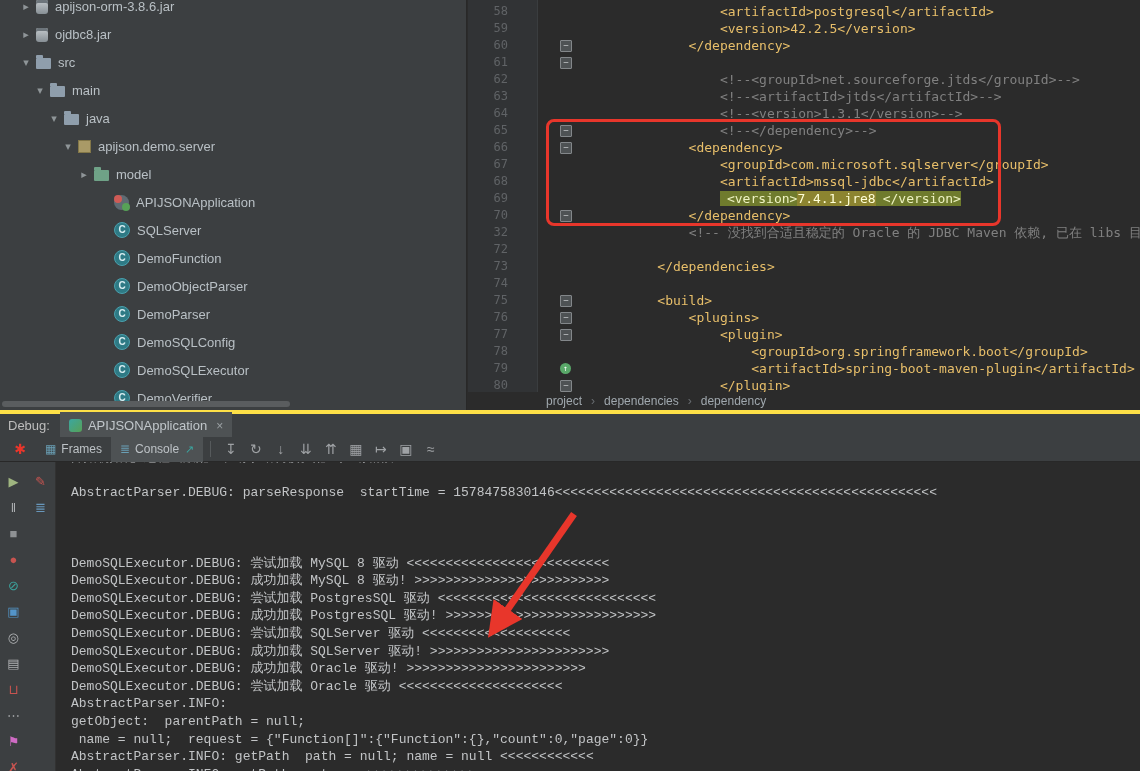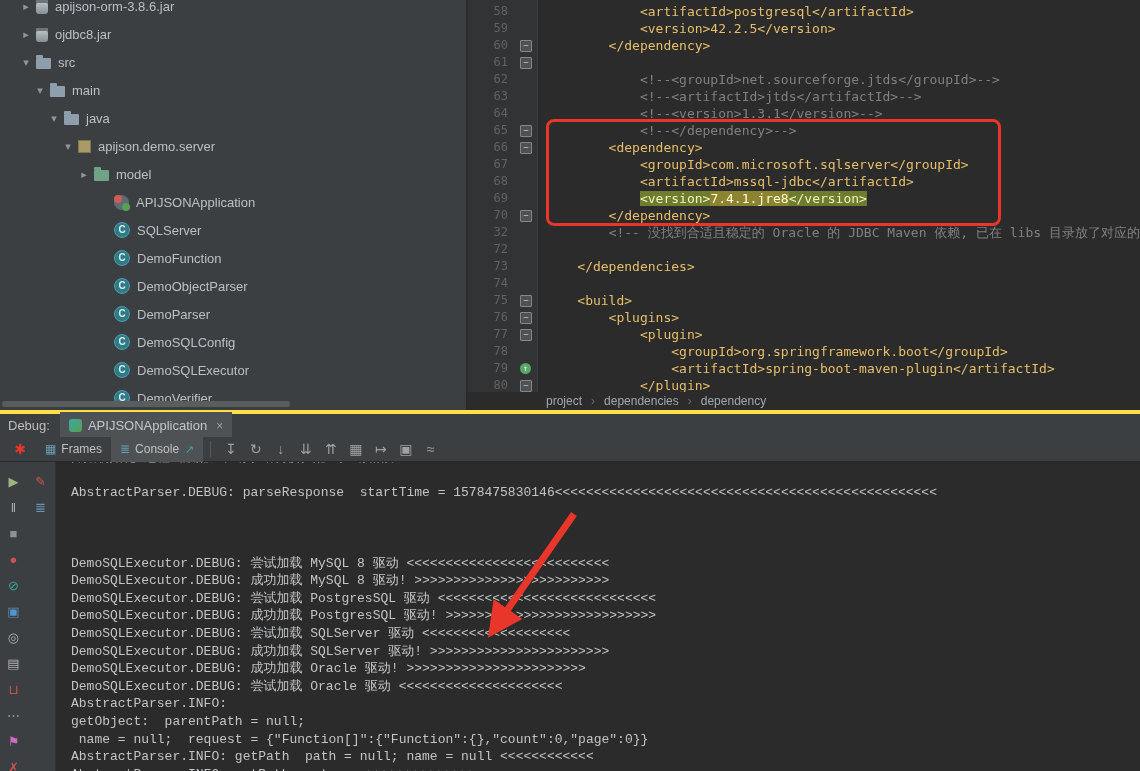--- a/index.html
+++ b/index.html
@@ -25,31 +25,31 @@
               color:#d8edf1;font-size:10px;line-height:14px;text-align:center;font-weight:bold;}
   .application-icon{width:15px;height:15px;border-radius:50%;background:#5f6b73;}
   .application-icon::before{content:"";position:absolute;left:0;top:0;width:8px;height:8px;border-radius:50%;background:#cf5b56;}
   .application-icon::after{content:"";position:absolute;right:-1px;bottom:-1px;width:8px;height:8px;border-radius:50%;background:#57a157;}
   .tree-hscroll{position:absolute;left:2px;bottom:3px;width:288px;height:6px;border-radius:3px;background:#5a5d5f;}
 
   
   .editor{position:absolute;left:468px;top:0;right:0;height:410px;background:#2b2b2b;overflow:hidden;}
   .gutterfill{position:absolute;left:0;top:0;width:70px;height:392px;background:#313335;border-right:1px solid #3a3d3f;}
   .elines{position:absolute;inset:0;padding-top:3px;}
-  .eline{display:flex;height:17px;line-height:17px;font-family:"DejaVu Sans Mono","Liberation Mono",monospace;font-size:13px;}
+  .eline{display:flex;height:17px;line-height:17px;font-family:"DejaVu Sans Mono","Liberation Mono",monospace;font-size:13px;gap:40px;}
   .lnum{width:44px;flex:none;text-align:right;color:#606366;font-size:12px;padding-right:4px;}
   .fold{width:26px;flex:none;position:relative;}
   .fold.on::before{content:"\2212";position:absolute;left:8px;top:3px;width:10px;height:10px;background:#4e5254;
                    border:1px solid #83878a;border-radius:1px;color:#c6c8ca;font-size:9px;line-height:9px;text-align:center;}
   .gicon{display:block;width:11px;height:11px;margin:3px 0 0 8px;border-radius:50%;background:#59a869;
          color:#fff;font-size:8px;line-height:11px;text-align:center;}
   .ctext{white-space:pre;padding-left:8px;}
   .seg-c{color:#e8bf6a;}
   .seg-m{color:#808080;}
-  .seg-hg{background:#6f7b2d;color:#eef3c2;}
+  .seg-hg{background:#6f7b2d;color:#eef3c2;padding-left:7px;}
   .seg-hy{background:#8c8430;color:#ffffd7;}
   .redbox{position:absolute;left:78px;top:119px;width:455px;height:107px;border:3px solid var(--ann);
           border-radius:8px;pointer-events:none;z-index:10;}
   .breadcrumbs{position:absolute;left:0;right:0;bottom:0;height:18px;background:#2b2b2b;display:flex;
                align-items:center;gap:9px;padding-left:78px;font-size:12px;color:#a0a8ae;}
   .breadcrumbs .sep{color:#686c70;}
 
   
   .dbg-header{position:absolute;left:0;top:410px;right:0;height:27px;background:#3c3f41;display:flex;
               align-items:center;border-top:4px solid #fde047;}

